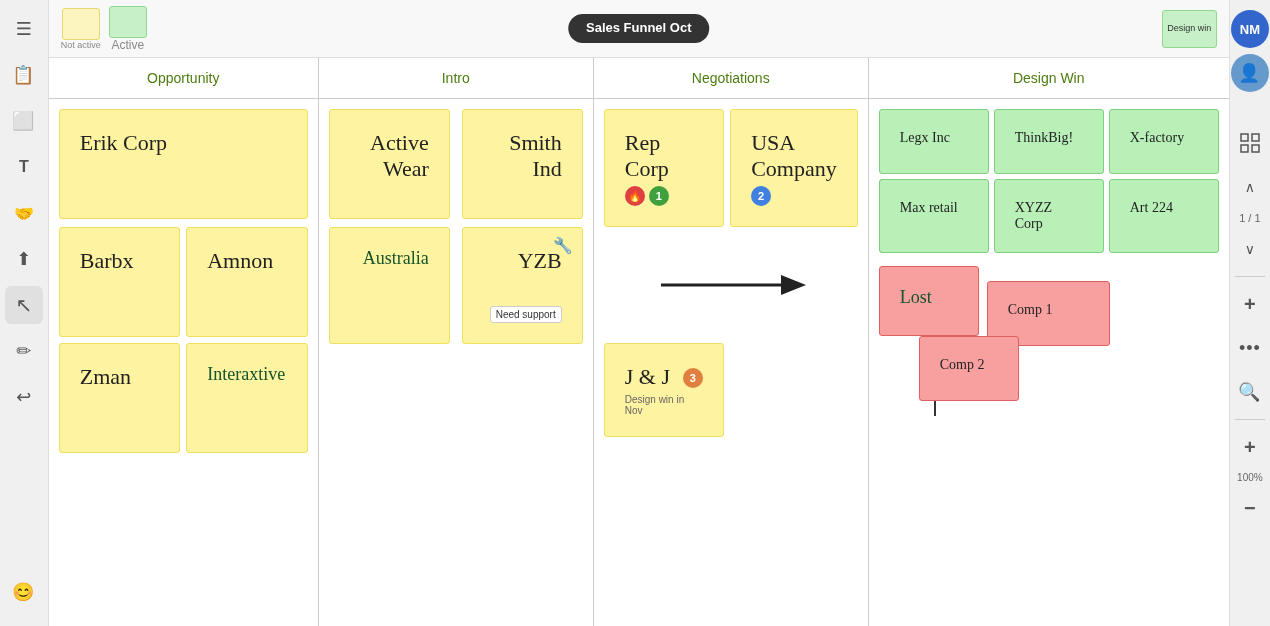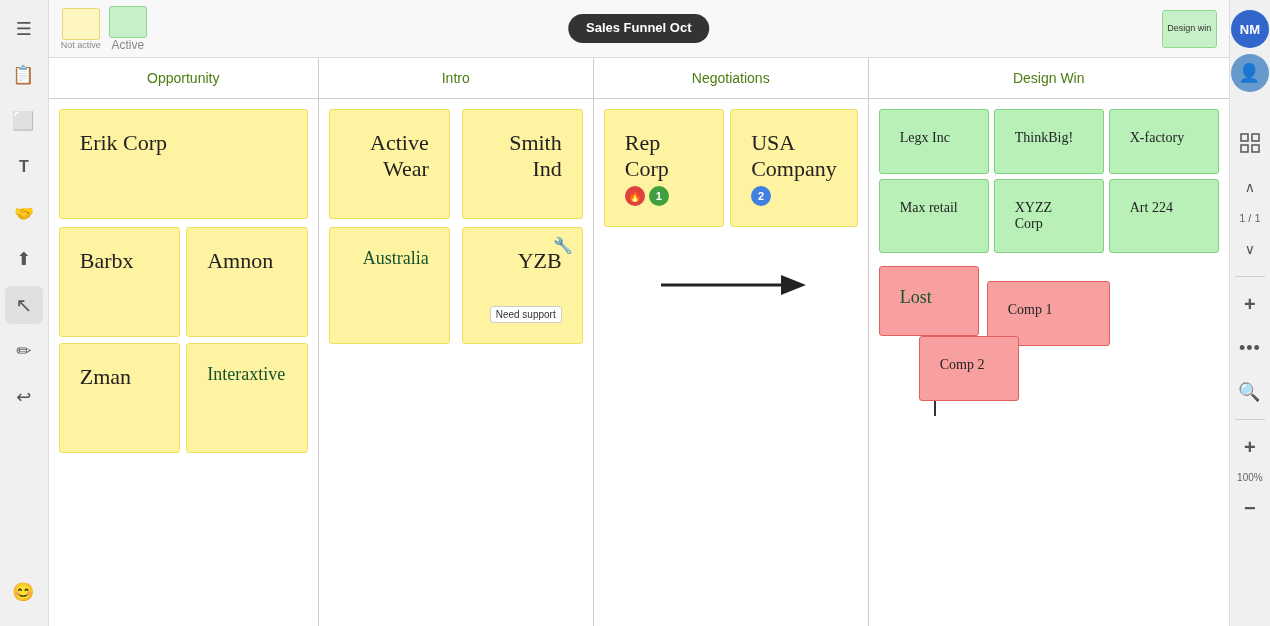--- a/index.html
+++ b/index.html
@@ -489,20 +489,27 @@
             </div>
           </div>
 
           <div class="arrow-area">
             <svg class="arrow-svg" viewBox="0 0 160 60">
               <line x1="10" y1="30" x2="130" y2="30" stroke="#222" stroke-width="3"></line>
               <polygon points="130,20 155,30 130,40" fill="#222"></polygon>
             </svg>
           </div>
 
+          <div class="sticky sticky-yellow jj-note" style="min-height:90px;max-width:120px;">
+            <div style="display:flex;align-items:flex-start;justify-content:space-between;">
+              <div class="sticky-text-large">J &amp; J</div>
+              <div class="badge badge-orange" style="margin-top:4px;flex-shrink:0;">3</div>
+            </div>
+            <div class="design-win-text">Design win in Nov</div>
+          </div>
         </div>
 
         <div class="board-column-dw">
 
           <div class="dw-grid">
             <div class="sticky sticky-green" style="min-height:65px;">
               <div class="sticky-text-small">Legx Inc</div>
             </div>
             <div class="sticky sticky-green" style="min-height:65px;">
               <div class="sticky-text-small">ThinkBig!</div>

